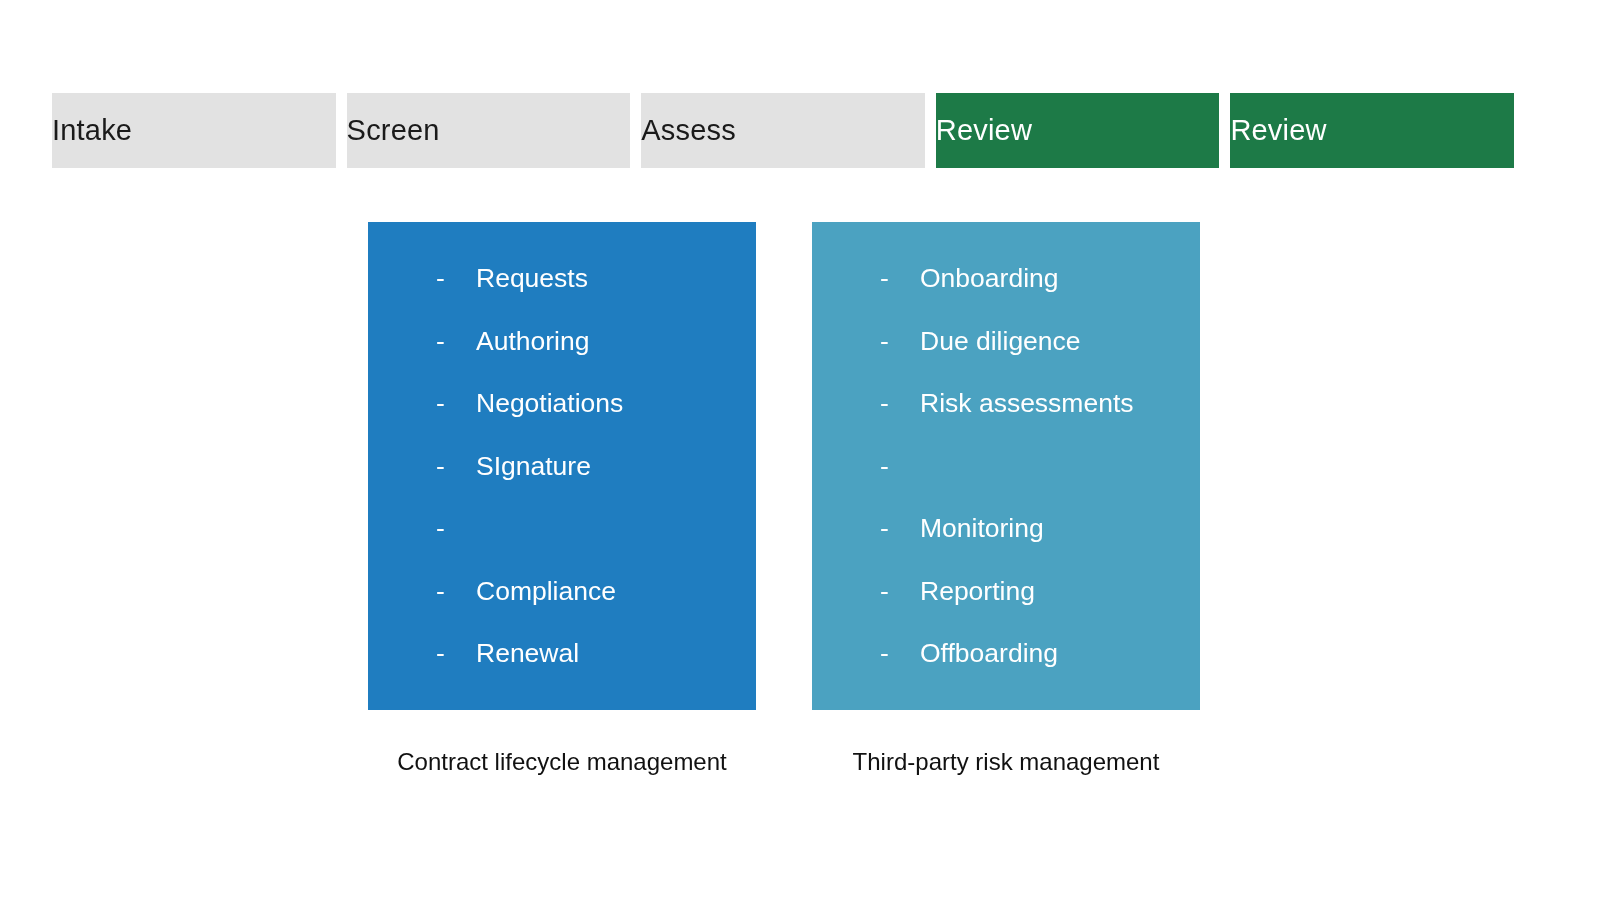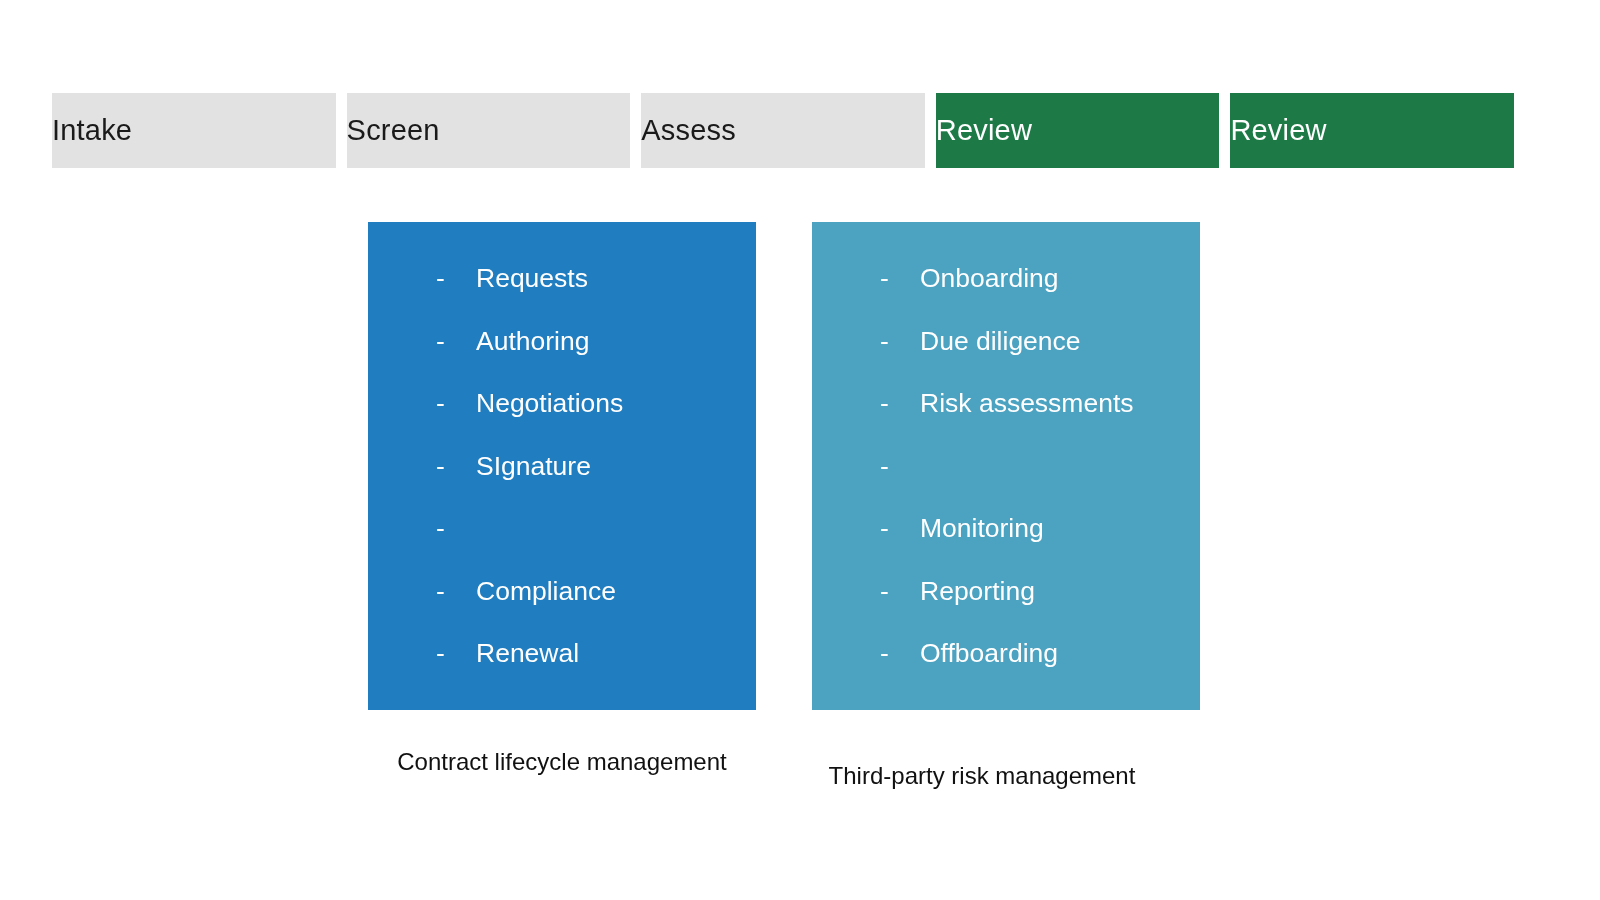--- a/index.html
+++ b/index.html
@@ -63,21 +63,21 @@
   .caption {
     position: absolute;
     top: 742px;
     width: 388px;
     text-align: center;
     font-size: 24px;
     line-height: 40px;
     color: #111111;
   }
   .caption.clm { left: 368px; }
-  .caption.tprm { left: 788px; margin-top: 14px; }
+  .caption.tprm { left: 812px; }
   .caption .inner { display: inline-block; max-width: 330px; }
 </style>
 </head>
 <body>
 
 <div class="canvas">
 
   <div class="stage-row">
     <div class="stage">
       <span>Intake</span>

